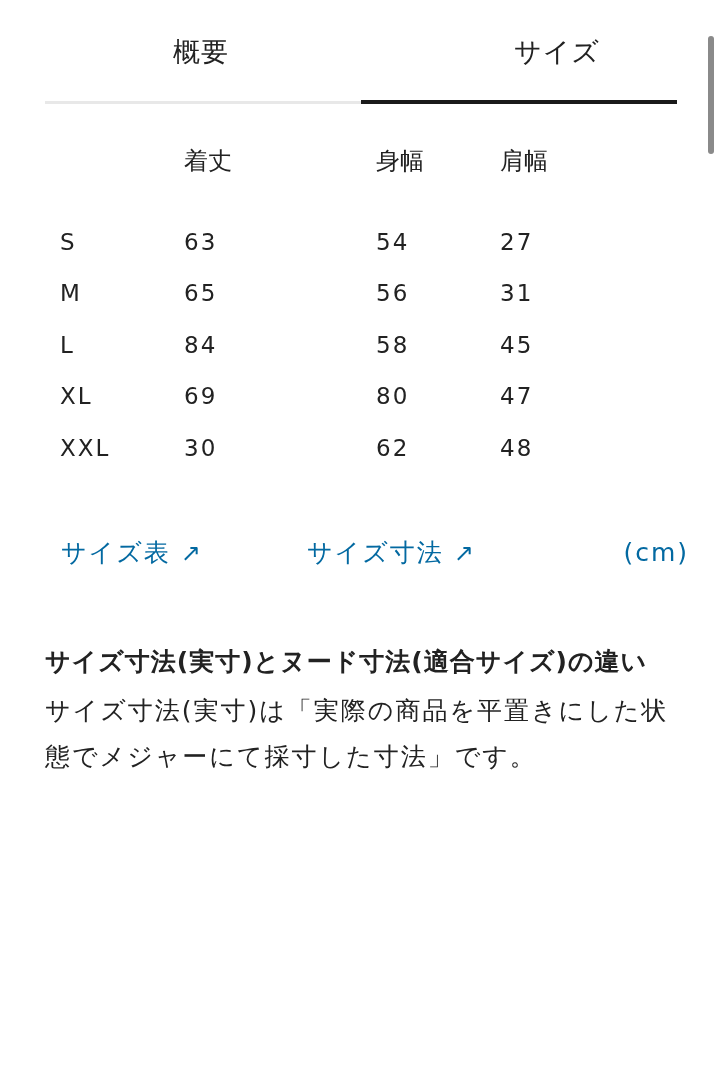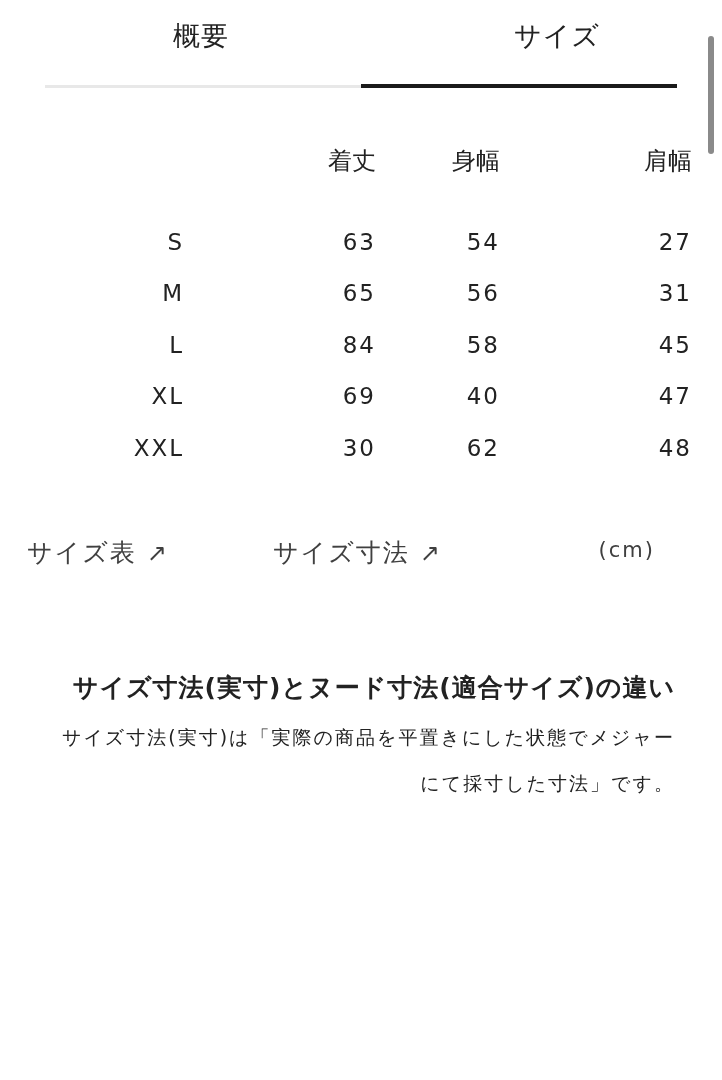--- a/index.html
+++ b/index.html
@@ -17,21 +17,21 @@
     }
     .tabs {
       position: absolute;
       left: 45px;
       top: 0;
       width: 632px;
       height: 92px;
     }
     .tab {
       position: absolute;
-      top: 0;
+      top: 16px;
       height: 88px;
       width: 316px;
       cursor: pointer;
     }
     .tab-label {
       position: absolute;
       top: 18px;
       width: 100%;
       text-align: center;
       font-size: 27px;
@@ -66,21 +66,21 @@
     }
 
     table.size-table {
       position: absolute;
       left: 60px;
       top: 138px;
       border-collapse: collapse;
     }
     .size-table th, .size-table td {
       padding: 0;
-      text-align: right;
+      text-align: left;
       font-weight: normal;
     }
     .size-table th {
       height: 46px;
       font-size: 24px;
       color: #222;
       vertical-align: middle;
     }
     .size-table thead tr { height: 46px; }
     .size-table .spacer-row td { height: 32px; }
@@ -90,67 +90,66 @@
       letter-spacing: 2px;
       color: #222;
     }
     .size-table .c0 { width: 124px; }
     .size-table .c1 { width: 192px; }
     .size-table .c2 { width: 124px; }
     .size-table .c3 { width: 192px; }
 
     .links-row {
       position: absolute;
-      left: 27px;
+      left: 61px;
       top: 530px;
       width: 632px;
       height: 48px;
       font-size: 25px;
-      color: #404040;
+      color: #0369a1;
     }
     .link {
       position: absolute;
       top: 6px;
       cursor: pointer;
       white-space: nowrap;
       letter-spacing: 2px;
     }
     .link.l1 { left: 0; }
     .link.l2 { left: 214px; margin-left: 32px; }
     .link .arrow {
       display: inline-block;
       margin-left: 10px;
       font-size: 24px;
     }
     .unit {
       position: absolute;
       right: 4px;
       top: 8px;
-      font-size: 21px;
+      font-size: 25px;
       letter-spacing: 2px;
     }
 
     .explain {
       position: absolute;
       left: 45px;
-      top: 666px;
+      top: 640px;
       width: 630px;
-      text-align: right;
     }
     .explain h3 {
       margin: 0;
       font-size: 25px;
       font-weight: bold;
       line-height: 44px;
       color: #222;
       letter-spacing: 1px;
     }
     .explain p {
       margin: 4px 0 10px 0;
-      font-size: 19px;
+      font-size: 25px;
       line-height: 46px;
       color: #222;
       letter-spacing: 2px;
     }
   </style>
 </head>
 <body>
 
 <div class="tabs">
   <div class="tab left">
@@ -192,21 +191,21 @@
     </tr>
     <tr>
       <td>L</td>
       <td>84</td>
       <td>58</td>
       <td>45</td>
     </tr>
     <tr>
       <td>XL</td>
       <td>69</td>
-      <td>40</td>
+      <td>80</td>
       <td>47</td>
     </tr>
     <tr>
       <td>XXL</td>
       <td>30</td>
       <td>62</td>
       <td>48</td>
     </tr>
   </tbody>
 </table>

